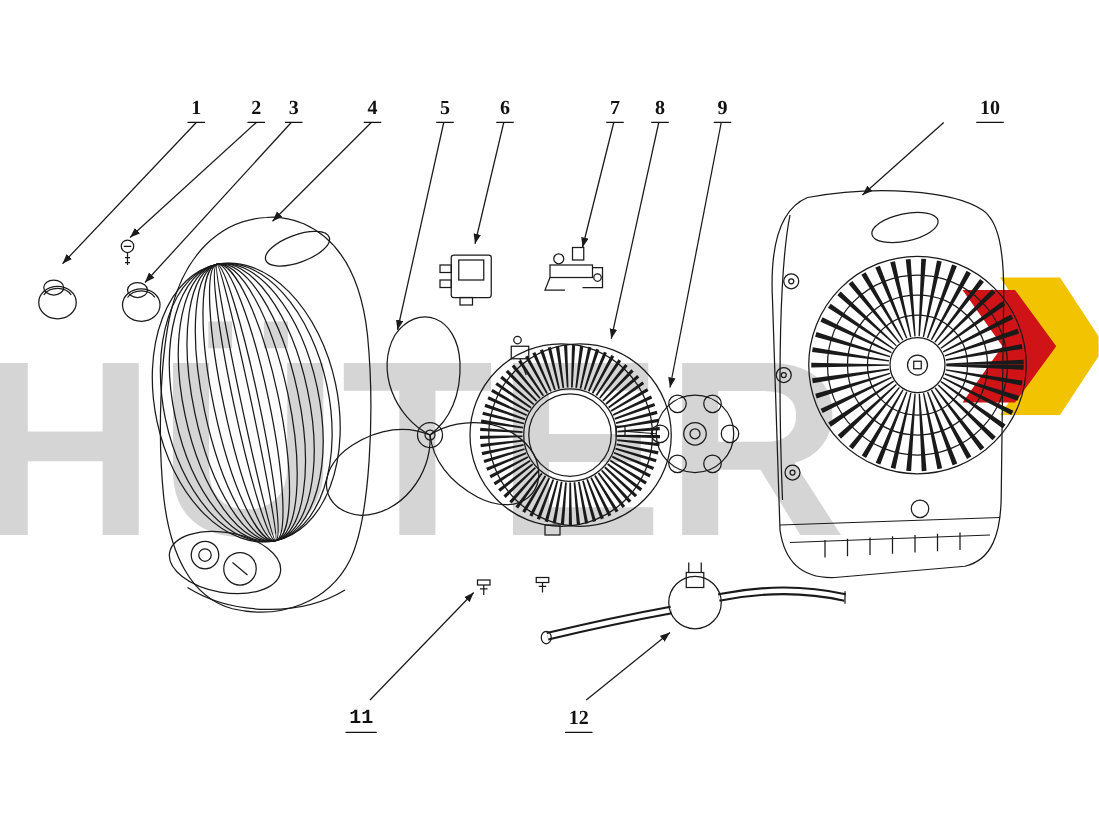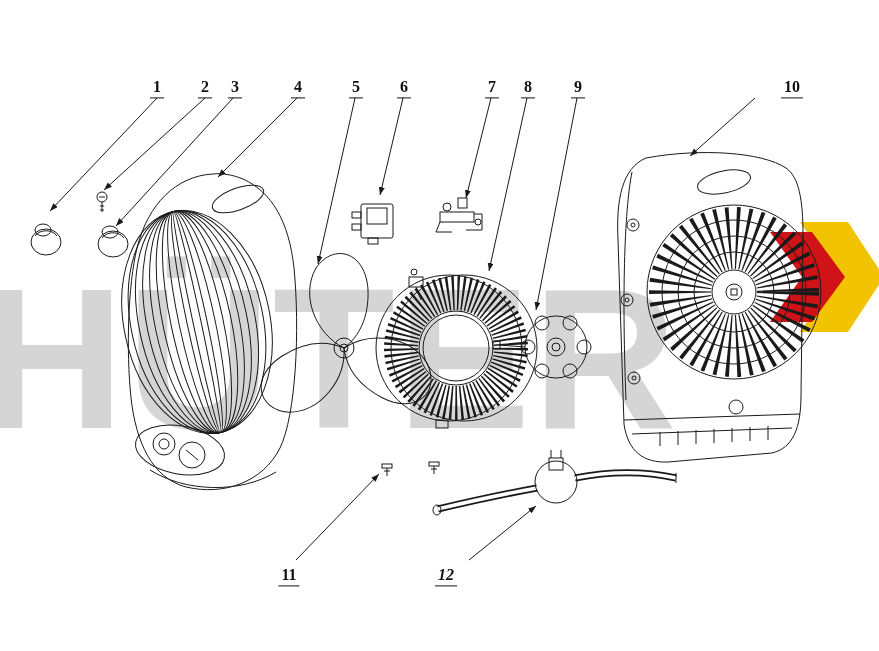--- a/index.html
+++ b/index.html
@@ -188,16 +188,16 @@
   <div class="part-label" style="left:157px;top:98px;">1</div>
   <div class="part-label" style="left:205px;top:98px;">2</div>
   <div class="part-label" style="left:235px;top:98px;">3</div>
   <div class="part-label" style="left:298px;top:98px;">4</div>
   <div class="part-label" style="left:356px;top:98px;">5</div>
   <div class="part-label" style="left:404px;top:98px;">6</div>
   <div class="part-label" style="left:492px;top:98px;">7</div>
   <div class="part-label" style="left:528px;top:98px;">8</div>
   <div class="part-label" style="left:578px;top:98px;">9</div>
   <div class="part-label" style="left:792px;top:98px;">10</div>
-  <div class="part-label" style="left:289px;top:586px;">11</div>
-  <div class="part-label" style="left:446px;top:586px;font-style:italic;">12</div>
+  <div class="part-label" style="left:289px;top:586px;font-family:Liberation Mono, monospace;">11</div>
+  <div class="part-label" style="left:463px;top:586px;">12</div>
 
 </div>
 
 </body></html>

